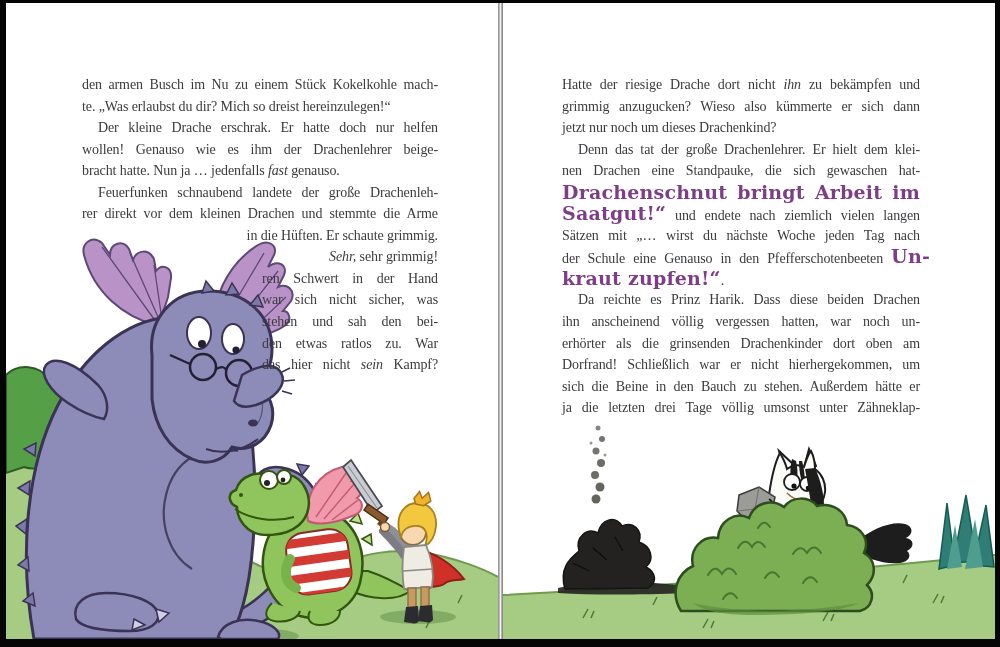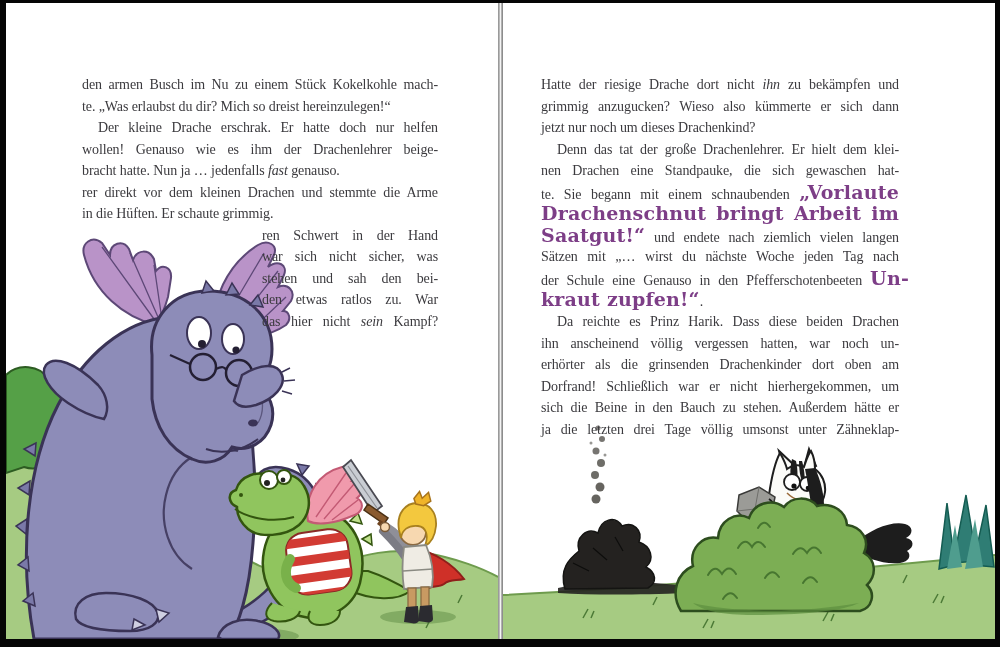--- a/index.html
+++ b/index.html
@@ -3,24 +3,24 @@
 <meta charset="utf-8">
 <style>
   html,body{margin:0;padding:0;background:#333;}
   .book{width:1000px;height:647px;box-sizing:border-box;background:#050505;
         padding:3px 5px 8px 6px;display:flex;position:relative;}
   .page{flex:1;position:relative;background:#ffffff;overflow:hidden;}
   .gutter{width:5px;background:linear-gradient(to right,#9a9a9a 0 22%,#f4f4f4 45% 55%,#8d8d8d 78% 100%);}
   svg.illu{position:absolute;left:0;top:0;width:100%;height:100%;pointer-events:none;}
   .textblock{position:absolute;top:71px;z-index:2;}
   .tb-left{left:76px;width:356px;}
-  .tb-right{left:38px;width:358px;}
+  .tb-right{left:59px;width:358px;}
   .line{font-family:"Liberation Serif",serif;font-size:14px;letter-spacing:-0.1px;
         line-height:21.55px;height:21.55px;color:#3b3a3e;white-space:nowrap;text-align:left;}
-  .line.r{}
+  .line.r{text-align:right;}
   .line.nw{width:176px;margin-left:auto;}
   .line .it{font-style:italic;}
   .line .display{font-family:"DejaVu Serif",serif;font-weight:bold;font-size:19px;
         color:#7d3e87;letter-spacing:0.2px;}
   .line.ind .inner{padding-left:16px;}
 </style>
 </head>
 <body>
 
 <div class="book">
@@ -147,22 +147,24 @@
         <path d="M414,603 L426,602 L427,616 C427,619 423,620 419,619 L412,618 Z" fill="#2b2b30"></path>
       </g>
     </svg>
 
     <div class="textblock tb-left">
         <div class="line j"><span class="inner" style="word-spacing: 3.12153px;"><span>den armen Busch im Nu zu einem Stück Kokelkohle mach-</span></span></div>
         <div class="line"><span class="inner"><span>te. „Was erlaubst du dir? Mich so dreist hereinzulegen!“</span></span></div>
         <div class="line j ind"><span class="inner" style="word-spacing: 6.17383px;"><span>Der kleine Drache erschrak. Er hatte doch nur helfen</span></span></div>
         <div class="line j"><span class="inner" style="word-spacing: 8.32366px;"><span>wollen! Genauso wie es ihm der Drachenlehrer beige-</span></span></div>
         <div class="line"><span class="inner"><span>bracht hatte. Nun ja … jedenfalls </span><span class="it">fast</span><span> genauso.</span></span></div>
+        <div class="line j ind"><span class="inner" style="word-spacing: 6.3px;"><span>Feuerfunken schnaubend landete der große Drachenleh-</span></span></div>
         <div class="line j"><span class="inner" style="word-spacing: 3.75174px;"><span>rer direkt vor dem kleinen Drachen und stemmte die Arme</span></span></div>
         <div class="line r"><span class="inner"><span>in die Hüften. Er schaute grimmig.</span></span></div>
+        <div class="line r"><span class="inner"><span class="it">Sehr,</span><span> sehr grimmig!</span></span></div>
         <div class="line j nw"><span class="inner" style="word-spacing: 10.3633px;"><span>ren Schwert in der Hand</span></span></div>
         <div class="line j nw"><span class="inner" style="word-spacing: 8.73047px;"><span>war sich nicht sicher, was</span></span></div>
         <div class="line j nw"><span class="inner" style="word-spacing: 11.7227px;"><span>stehen und sah den bei-</span></span></div>
         <div class="line j nw"><span class="inner" style="word-spacing: 10.4414px;"><span>den etwas ratlos zu. War</span></span></div>
         <div class="line j nw"><span class="inner" style="word-spacing: 7.13281px;"><span>das hier nicht </span><span class="it">sein</span><span> Kampf?</span></span></div>
       </div>
   </div>
 
   <div class="gutter"></div>
 
@@ -229,21 +231,20 @@
         <polygon points="462,566 472,516 480,564" fill="#4f9d8e"></polygon>
       </g>
     </svg>
 
     <div class="textblock tb-right">
         <div class="line j"><span class="inner" style="word-spacing: 4.59028px;"><span>Hatte der riesige Drache dort nicht </span><span class="it">ihn</span><span> zu bekämpfen und</span></span></div>
         <div class="line j"><span class="inner" style="word-spacing: 6.07143px;"><span>grimmig anzugucken? Wieso also kümmerte er sich dann</span></span></div>
         <div class="line"><span class="inner"><span>jetzt nur noch um dieses Drachenkind?</span></span></div>
         <div class="line j ind"><span class="inner" style="word-spacing: 3.63542px;"><span>Denn das tat der große Drachenlehrer. Er hielt dem klei-</span></span></div>
         <div class="line j"><span class="inner" style="word-spacing: 8.01339px;"><span>nen Drachen eine Standpauke, die sich gewaschen hat-</span></span></div>
-        <div class="line j"><span class="inner" style="word-spacing: 6.14323px;"><span>te. Sie begann mit einem schnaubenden </span><span class="display">„Vorlaute</span></span></div>
         <div class="line j"><span class="inner" style="word-spacing: 3.25px;"><span class="display">Drachenschnut bringt Arbeit im</span></span></div>
         <div class="line j"><span class="inner" style="word-spacing: 5.52083px; margin-top: 40px;"><span class="display">Saatgut!“</span><span> und endete nach ziemlich vielen langen</span></span></div>
         <div class="line j"><span class="inner" style="word-spacing: 6.2066px;"><span>Sätzen mit „… wirst du nächste Woche jeden Tag nach</span></span></div>
         <div class="line j"><span class="inner" style="word-spacing: 4.64509px;"><span>der Schule eine Genauso in den Pfefferschotenbeeten </span><span class="display">Un-</span></span></div>
         <div class="line"><span class="inner"><span class="display">kraut zupfen!“</span><span>.</span></span></div>
         <div class="line j ind"><span class="inner" style="word-spacing: 5.93555px;"><span>Da reichte es Prinz Harik. Dass diese beiden Drachen</span></span></div>
         <div class="line j"><span class="inner" style="word-spacing: 8.50223px;"><span>ihn anscheinend völlig vergessen hatten, war noch un-</span></span></div>
         <div class="line j"><span class="inner" style="word-spacing: 7.20759px;"><span>erhörter als die grinsenden Drachenkinder dort oben am</span></span></div>
         <div class="line j"><span class="inner" style="word-spacing: 6.76562px;"><span>Dorfrand! Schließlich war er nicht hierhergekommen, um</span></span></div>
         <div class="line j"><span class="inner" style="word-spacing: 4.05312px;"><span>sich die Beine in den Bauch zu stehen. Außerdem hätte er</span></span></div>

